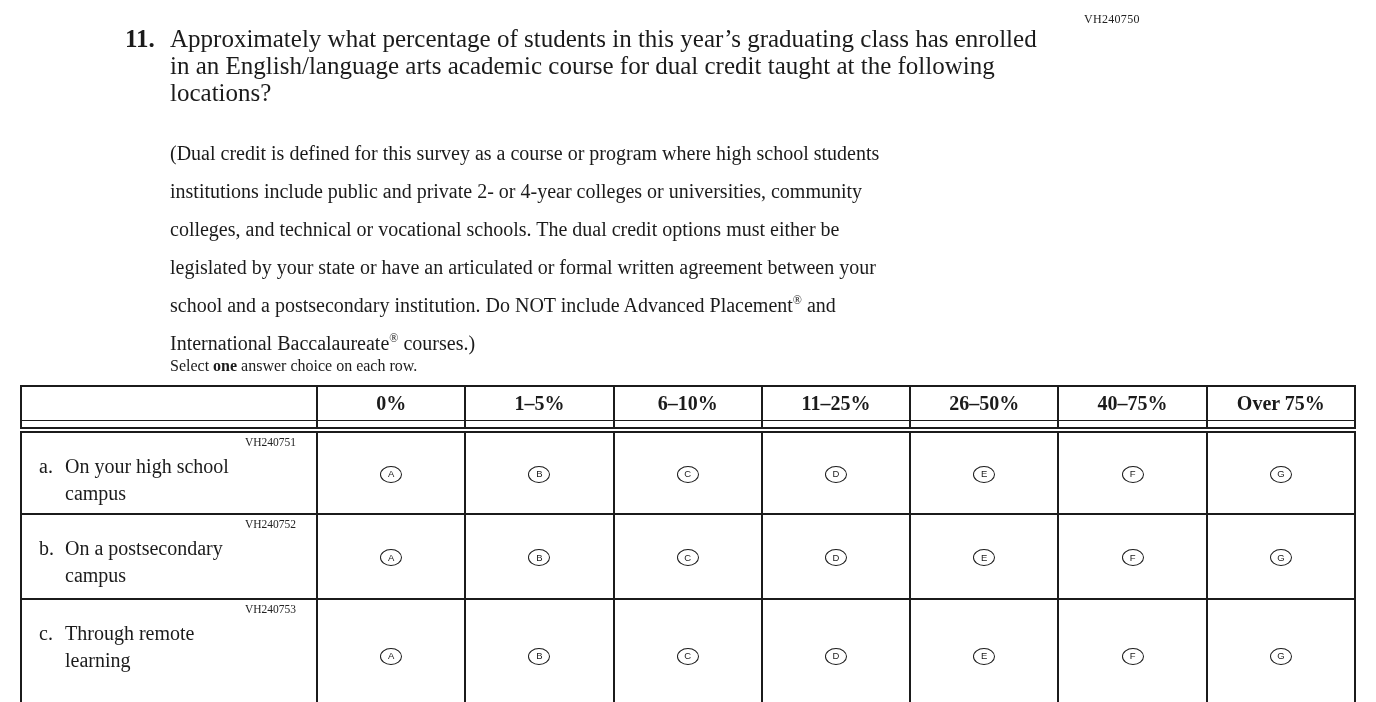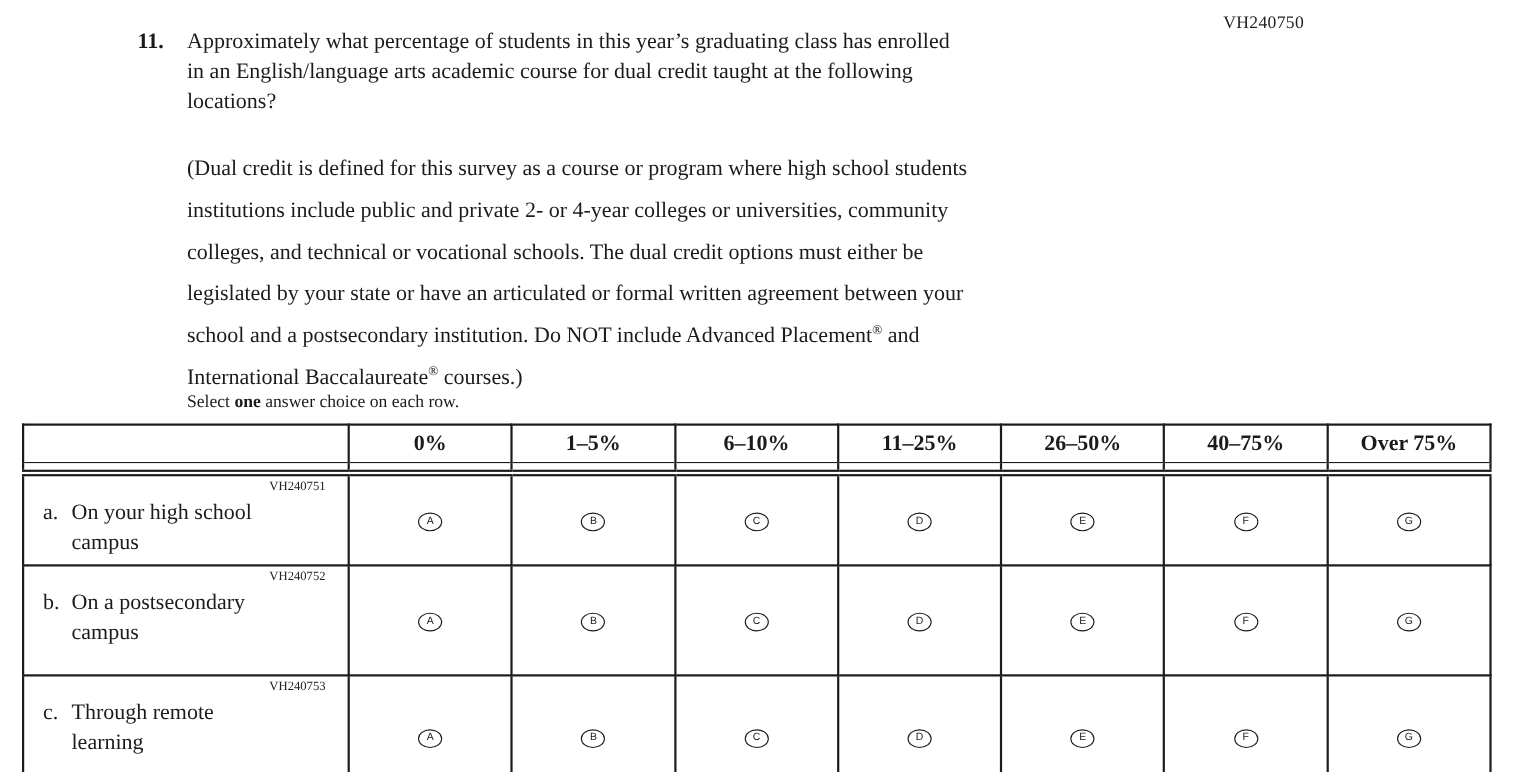--- a/index.html
+++ b/index.html
@@ -12,32 +12,32 @@
     height: 702px;
     background: #ffffff;
     color: #1b1b1b;
     font-family: "Liberation Serif", serif;
     overflow: hidden;
   }
 
   .page-code {
     position: absolute;
     top: 12px;
-    left: 1112px;
-    font-size: 16px;
+    left: 1084px;
+    font-size: 12px;
     letter-spacing: 0.3px;
     color: #222;
   }
 
   .question-block {
     position: absolute;
     top: 25px;
     left: 125px;
     display: flex;
-    font-size: 20px;
+    font-size: 25px;
     line-height: 27px;
   }
   .q-number {
     font-weight: bold;
     width: 45px;
     flex: 0 0 45px;
   }
   .q-line { display: block; }
 
   .definition-block {
@@ -86,21 +86,21 @@
     text-align: center;
     vertical-align: middle;
     border-bottom: 1px solid #1b1b1b;
   }
   tr.divider-row td {
     height: 6px;
     border-top: 1px solid #1b1b1b;
     border-bottom: 6px double #1b1b1b;
   }
   tr.data-row-a { height: 84px; }
-  tr.data-row-b { height: 100px; }
+  tr.data-row-b { height: 85px; }
   tr.data-row-c { height: 112px; }
 
   td.label-cell {
     vertical-align: top;
   }
   .row-code {
     text-align: right;
     font-size: 11.5px;
     color: #222;
     padding: 3px 20px 0 0;

